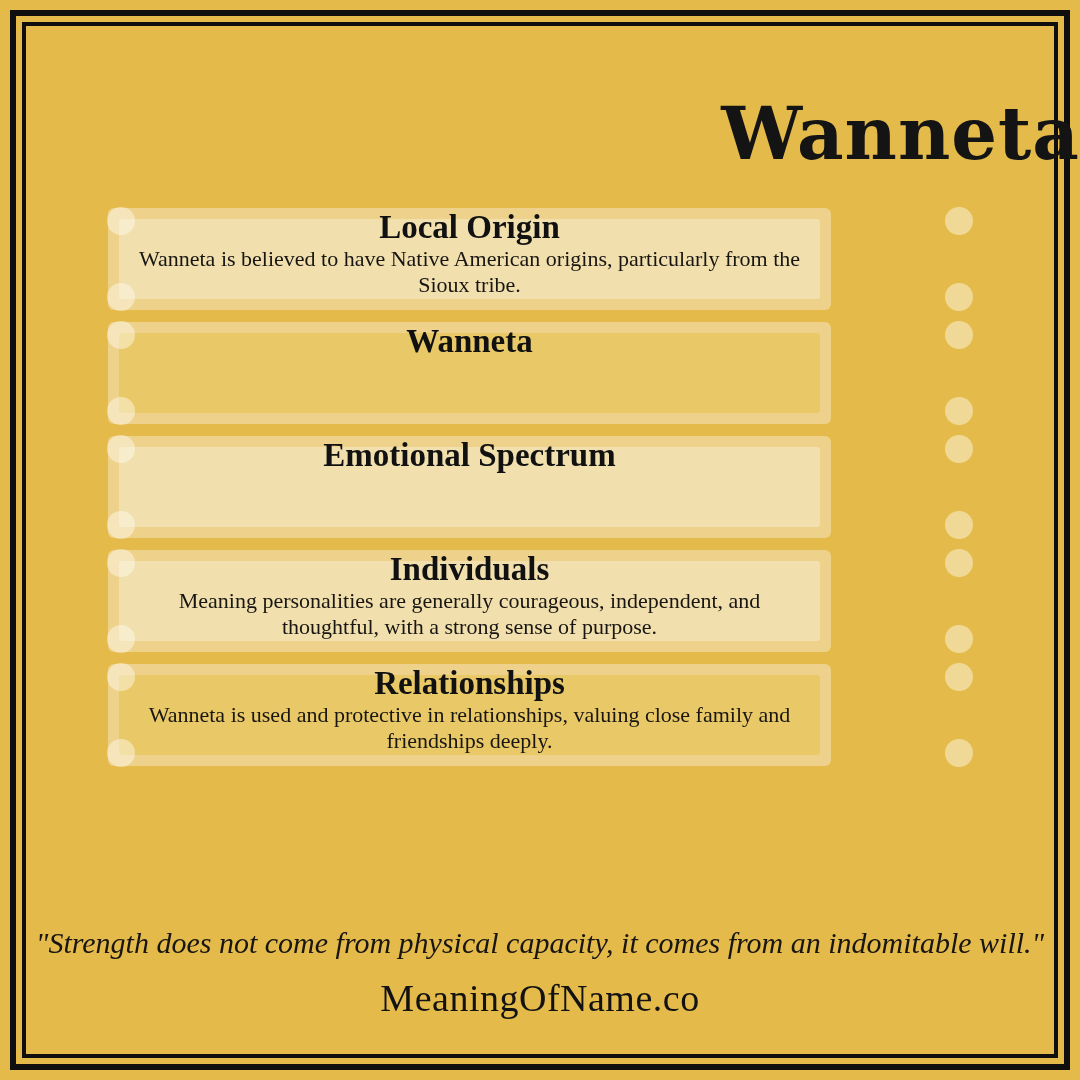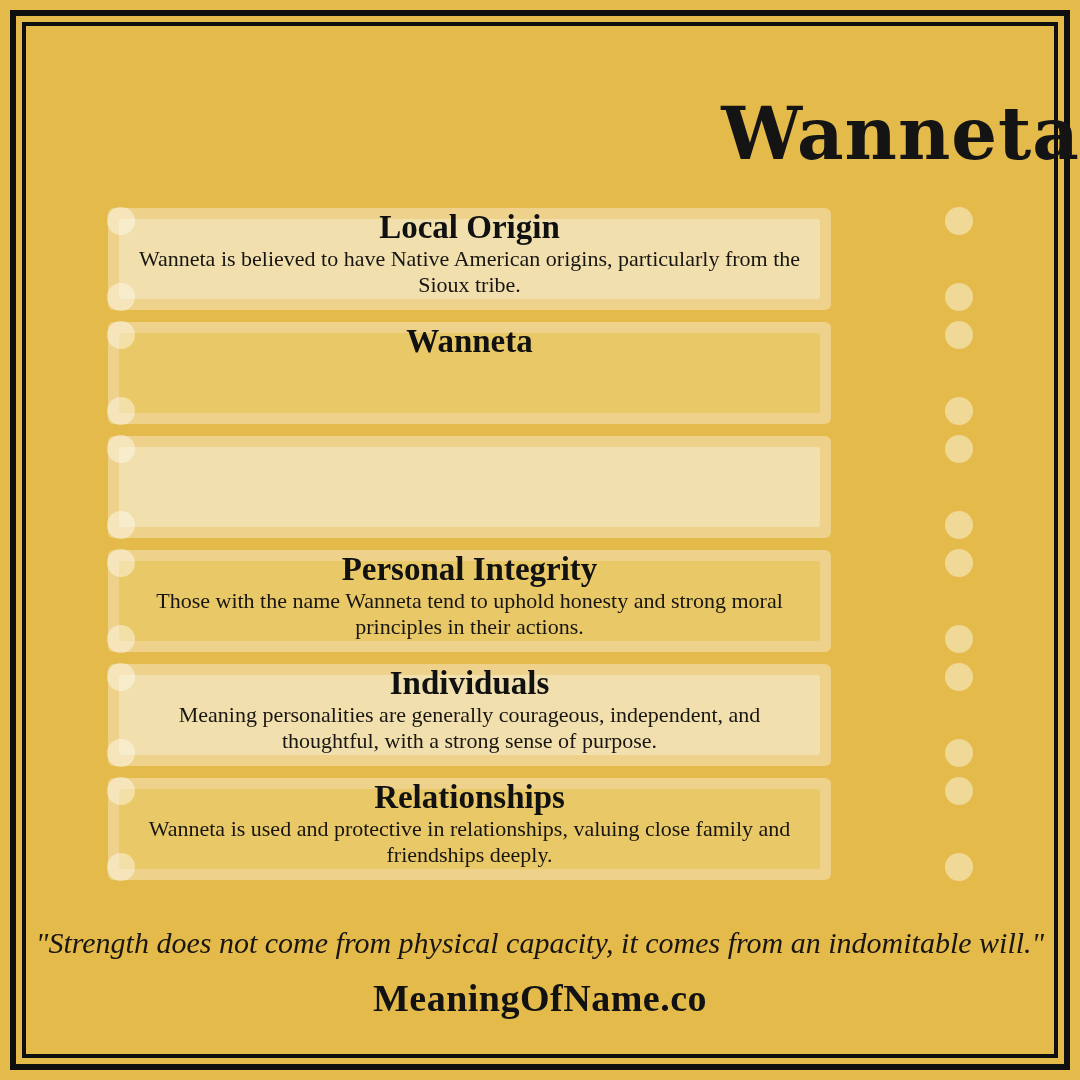--- a/index.html
+++ b/index.html
@@ -84,21 +84,21 @@
     text-align: center;
     font-style: italic;
     font-size: 30px;
     line-height: 38px;
     color: #181512;
     white-space: nowrap;
   }
   .brand {
     position: absolute; top: 976px; left: 0; right: 0;
     text-align: center;
-    font-weight: bold;
+    font-weight: normal;
     font-size: 38px;
     line-height: 44px;
     color: #121212;
     letter-spacing: 0.5px;
   }
 </style>
 </head>
 <body>
 
 <div class="canvas">
@@ -133,34 +133,24 @@
       </div>
     </div>
 
     <div class="card light">
       <div class="card-inner"></div>
       <div class="pin tl"></div>
       <div class="pin tr"></div>
       <div class="pin bl"></div>
       <div class="pin br"></div>
       <div class="card-content">
+        <h2 class="card-heading">Emotional Spectrum</h2>
       </div>
     </div>
 
-    <div class="card dark">
-      <div class="card-inner"></div>
-      <div class="pin tl"></div>
-      <div class="pin tr"></div>
-      <div class="pin bl"></div>
-      <div class="pin br"></div>
-      <div class="card-content">
-        <h2 class="card-heading">Personal Integrity</h2>
-        <p class="card-body">Those with the name Wanneta tend to uphold honesty and strong moral principles in their actions.</p>
-      </div>
-    </div>
 
     <div class="card light">
       <div class="card-inner"></div>
       <div class="pin tl"></div>
       <div class="pin tr"></div>
       <div class="pin bl"></div>
       <div class="pin br"></div>
       <div class="card-content">
         <h2 class="card-heading">Individuals</h2>
         <p class="card-body">Meaning personalities are generally courageous, independent, and thoughtful, with a strong sense of purpose.</p>

